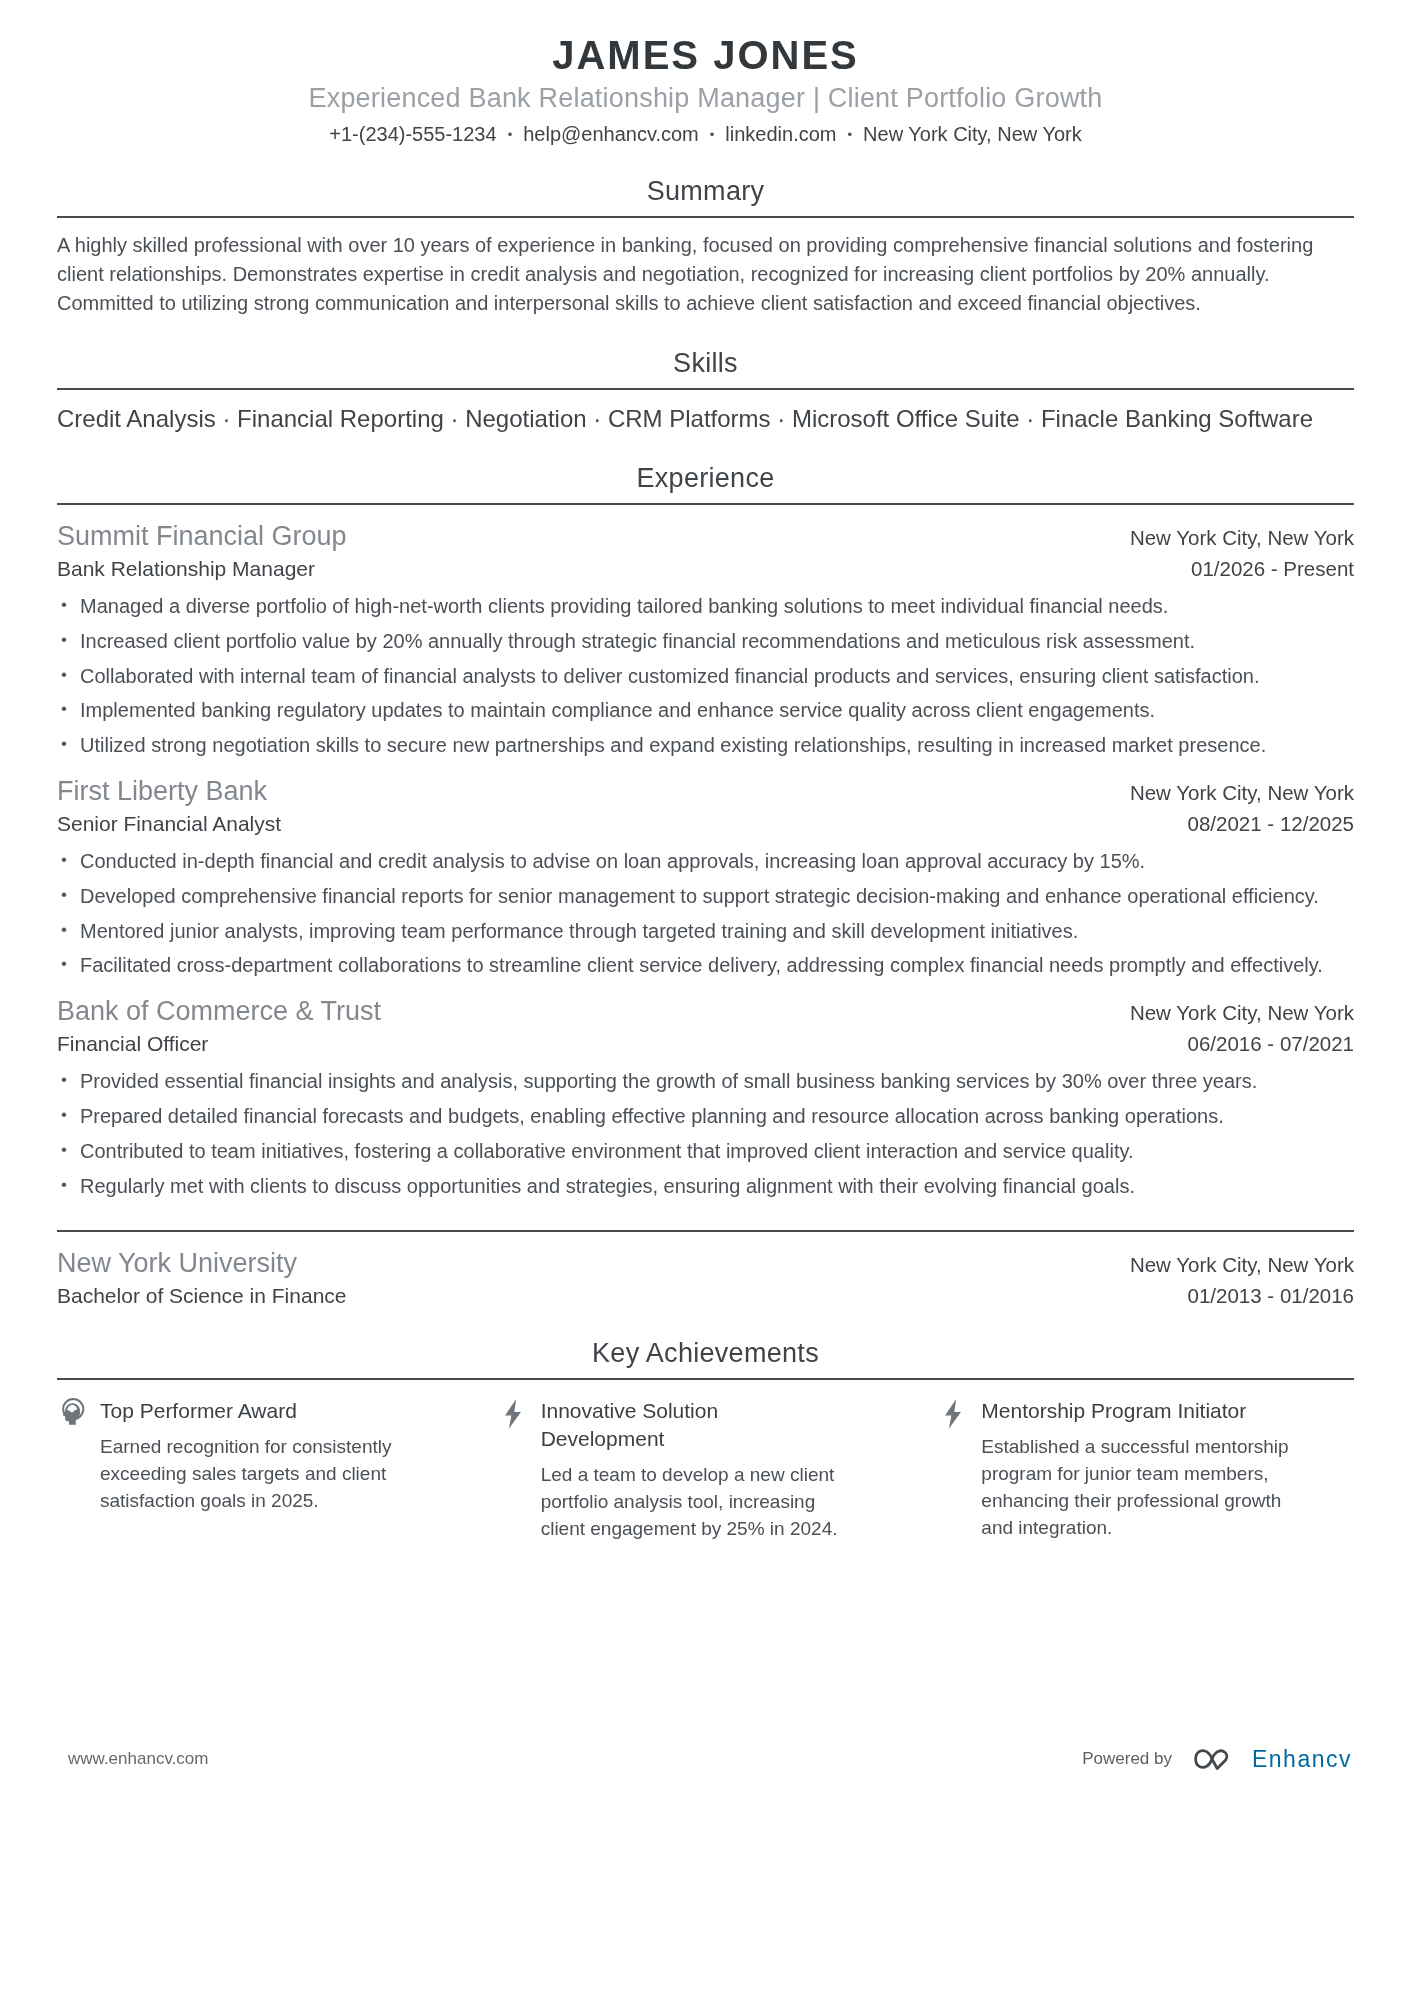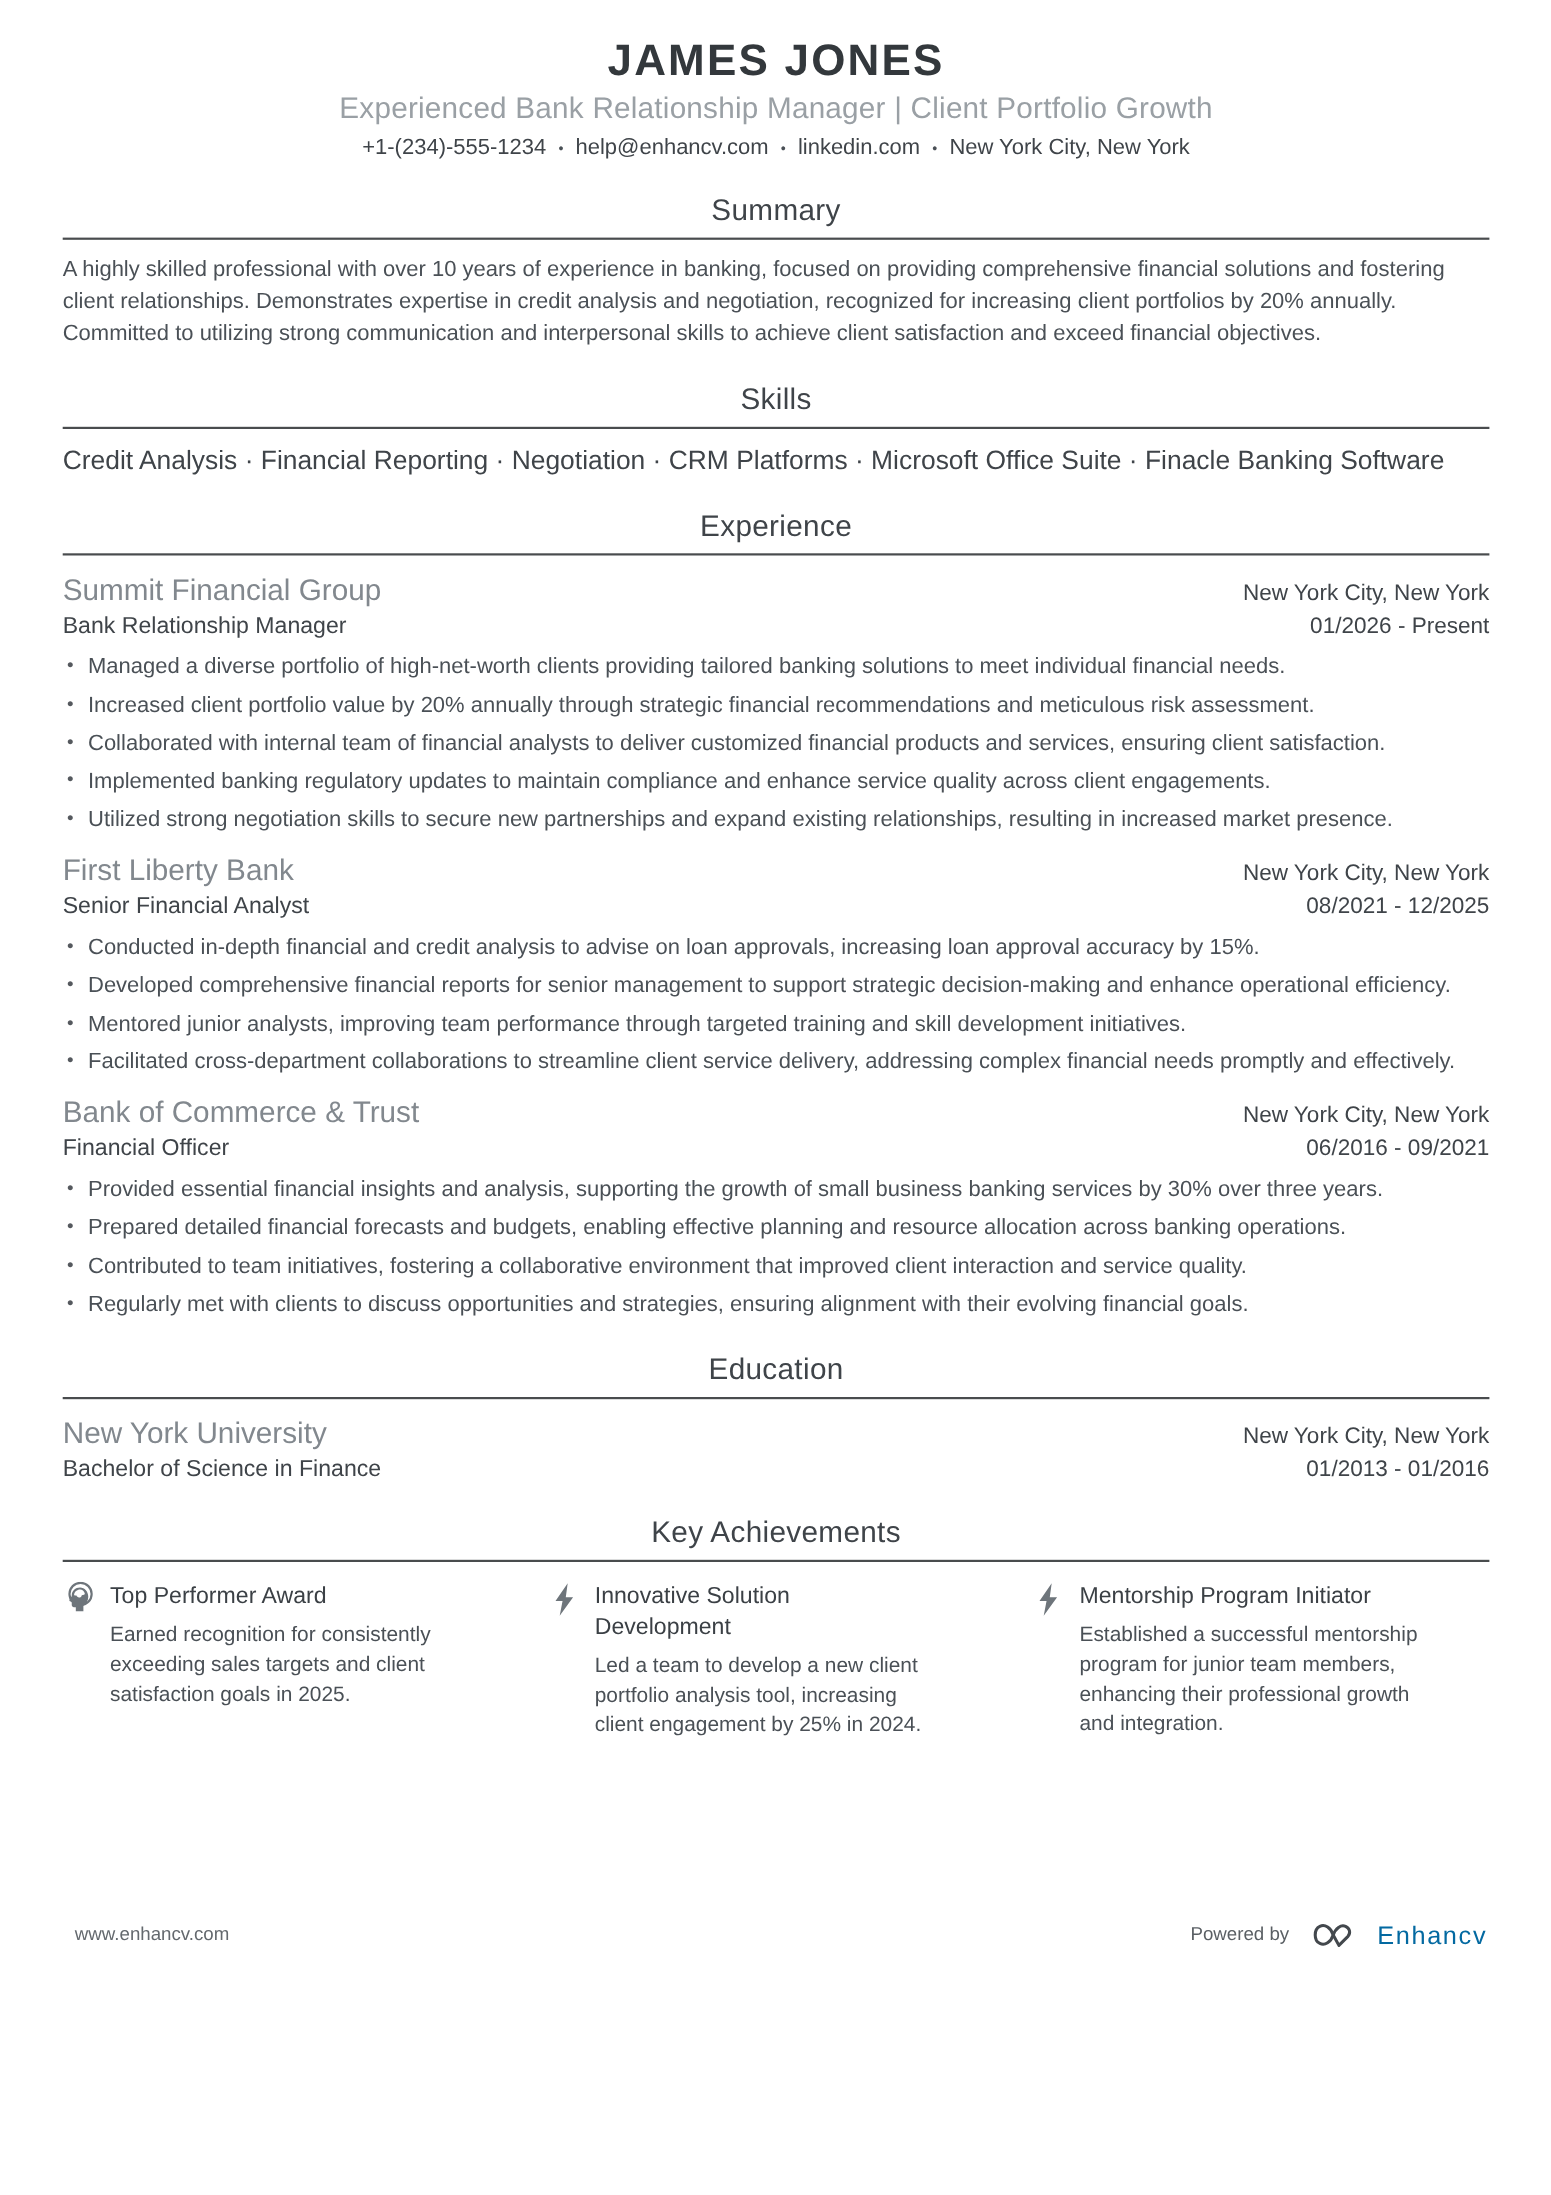--- a/index.html
+++ b/index.html
@@ -160,33 +160,32 @@
       </ul>
     </div>
 
     <div class="job">
       <div class="job-row">
         <span class="job-company">Bank of Commerce &amp; Trust</span>
         <span class="job-place">New York City, New York</span>
       </div>
       <div class="job-row2">
         <span class="job-role">Financial Officer</span>
-        <span class="job-dates">06/2016 - 09/2021</span>
+        <span class="job-dates">06/2016 - 07/2021</span>
       </div>
       <ul class="bullets">
         <li>Provided essential financial insights and analysis, supporting the growth of small business banking services by 30% over three years.</li>
         <li>Prepared detailed financial forecasts and budgets, enabling effective planning and resource allocation across banking operations.</li>
         <li>Contributed to team initiatives, fostering a collaborative environment that improved client interaction and service quality.</li>
         <li>Regularly met with clients to discuss opportunities and strategies, ensuring alignment with their evolving financial goals.</li>
       </ul>
     </div>
   </div>
 
   <div class="section">
-    <div class="section-title">Education</div>
     <hr class="rule">
     <div class="job">
       <div class="job-row">
         <span class="job-company">New York University</span>
         <span class="job-place">New York City, New York</span>
       </div>
       <div class="job-row2">
         <span class="job-role">Bachelor of Science in Finance</span>
         <span class="job-dates">01/2013 - 01/2016</span>
       </div>

